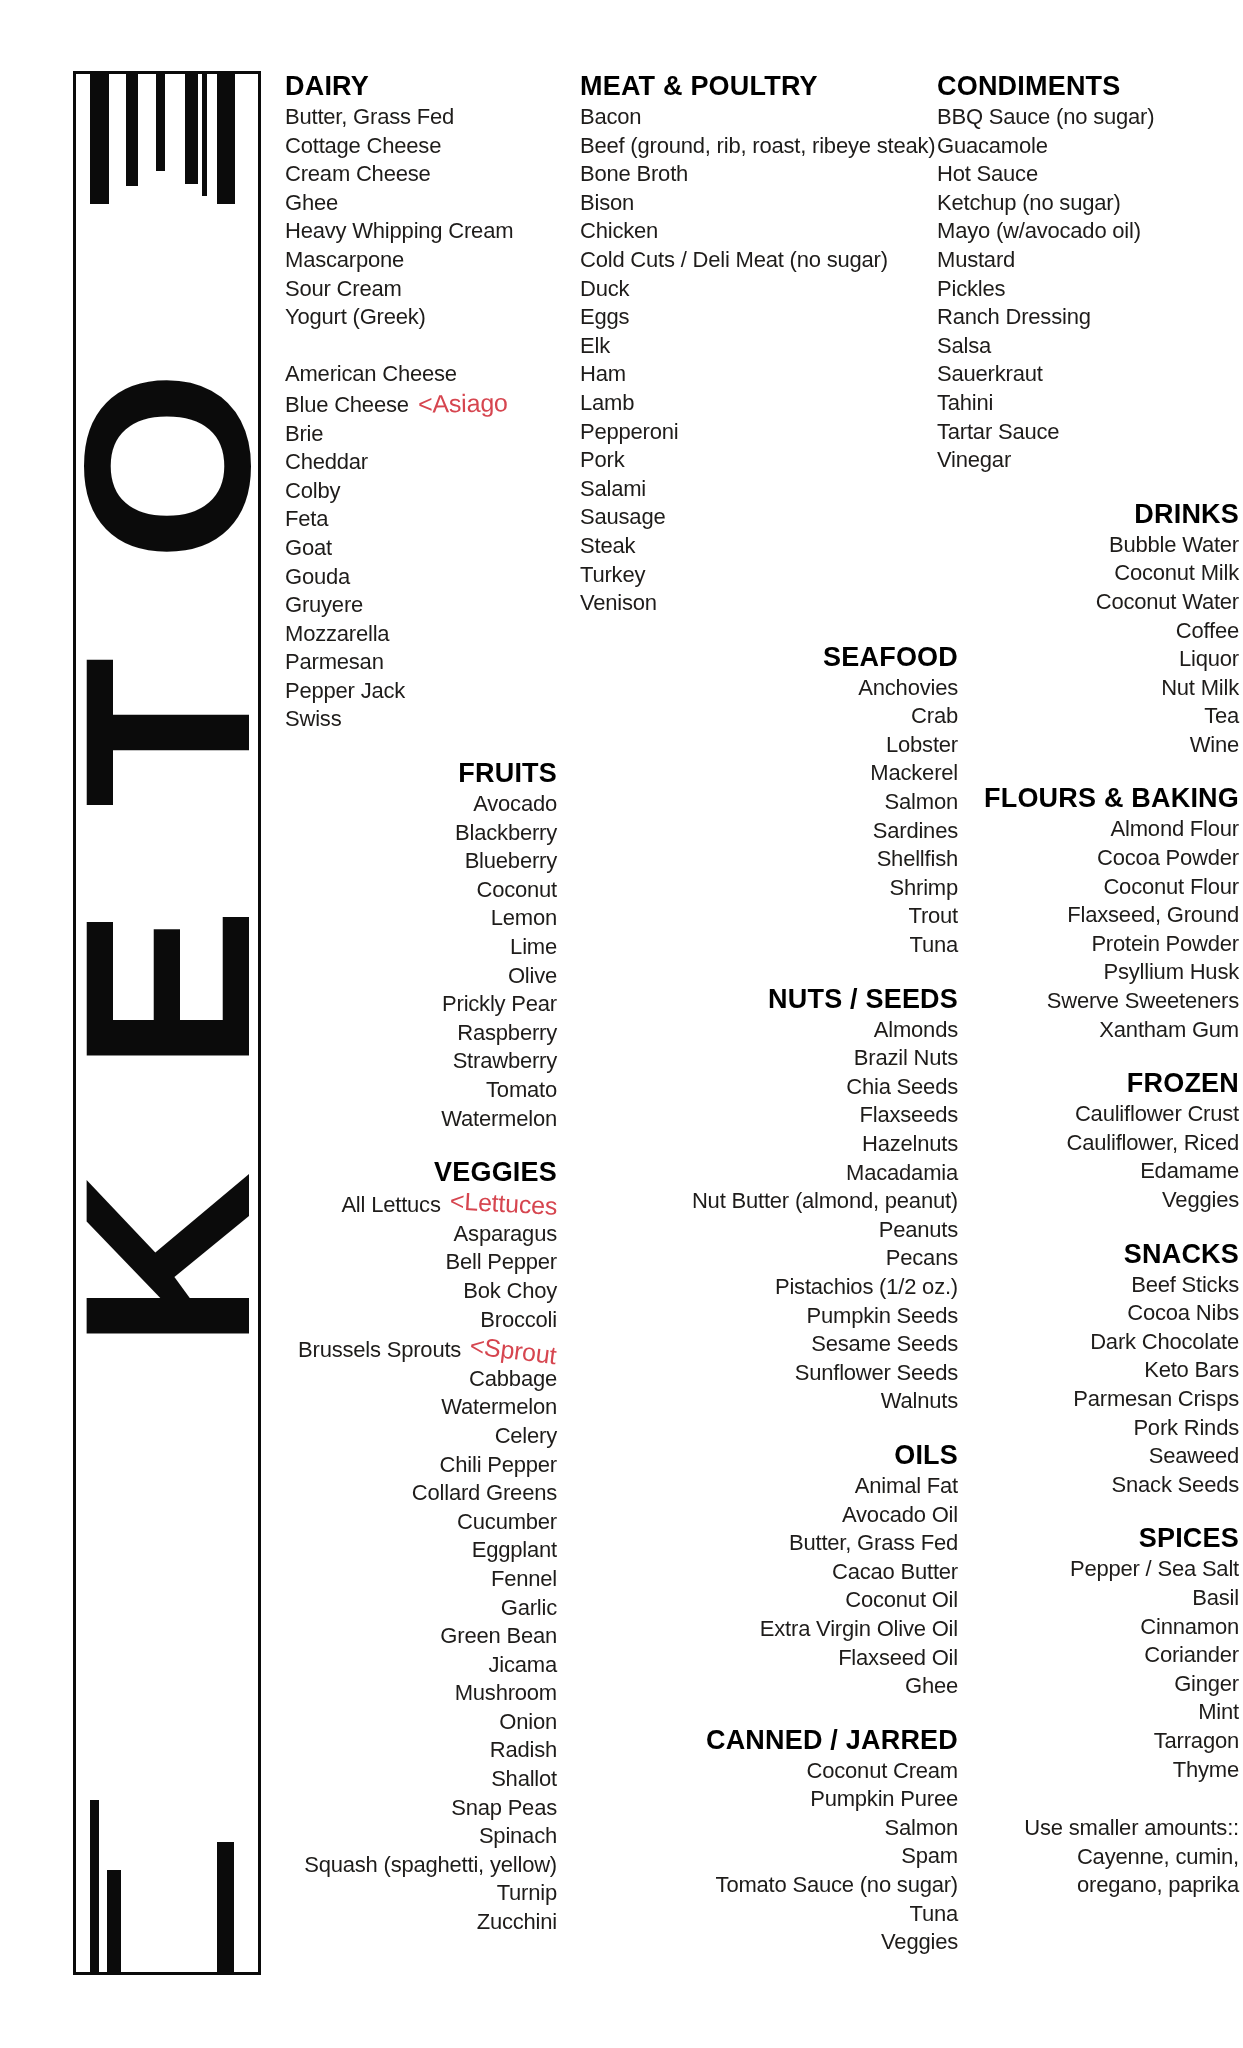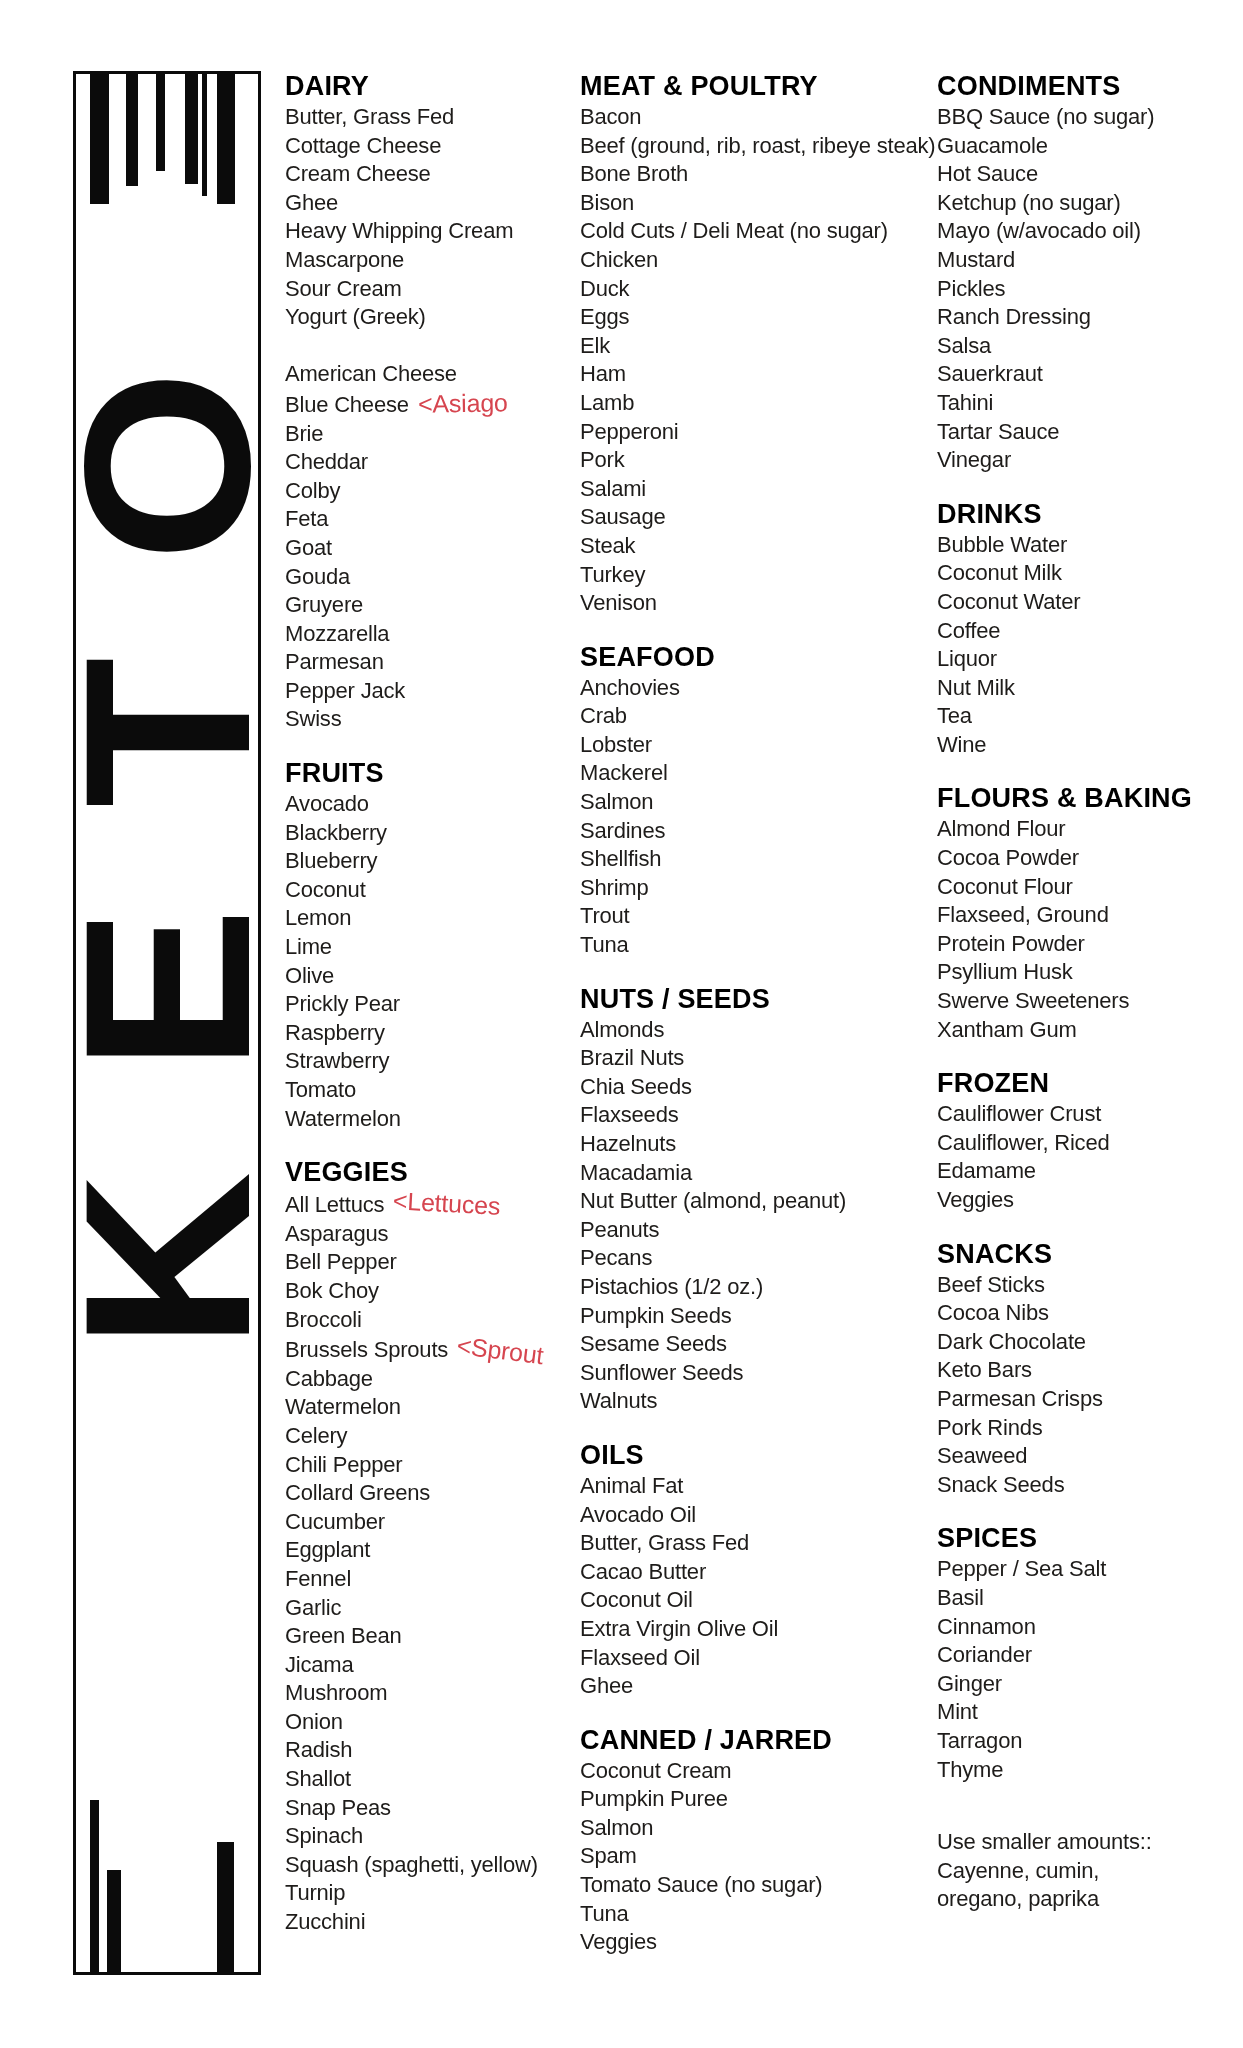--- a/index.html
+++ b/index.html
@@ -20,22 +20,22 @@
     transform:translate(-50%,-50%) rotate(-90deg) translateX(213px) scaleX(1.05);
     transform-origin:center center;
     font-size:235px;font-weight:bold;letter-spacing:95px;line-height:1;
     white-space:nowrap;color:#0b0b0b;
   }
   
   .list-column{position:absolute;top:69px;}
   .col-0{left:285px;width:272px;}
   .col-1{left:580px;width:378px;}
   .col-2{left:937px;width:302px;}
-  .list-column > .section:not(:first-child){margin-top:22px;}
-  .list-column > .section.no-header:not(:first-child){margin-top:44px;}
+  .list-column > .section:not(:first-child){margin-top:22px;text-align:right;}
+  .list-column > .section.no-header:not(:first-child){margin-top:30px;}
   .section-header{
     font-size:27px;font-weight:bold;line-height:34px;letter-spacing:0.2px;
     color:#000000;white-space:nowrap;
   }
   .item{
     font-size:22px;line-height:28.6px;letter-spacing:-0.2px;
     color:#1e1c1a;white-space:nowrap;
   }
   .spacer{height:28.6px;}
   .annotation{
@@ -140,22 +140,22 @@
           <div class="item">Zucchini</div>
         </div>
       </div>
       <div class="list-column col-1">
         <div class="section">
           <div class="section-header">MEAT &amp; POULTRY</div>
           <div class="item">Bacon</div>
           <div class="item">Beef (ground, rib, roast, ribeye steak)</div>
           <div class="item">Bone Broth</div>
           <div class="item">Bison</div>
+          <div class="item">Chicken</div>
           <div class="item">Cold Cuts / Deli Meat (no sugar)</div>
-          <div class="item">Chicken</div>
           <div class="item">Duck</div>
           <div class="item">Eggs</div>
           <div class="item">Elk</div>
           <div class="item">Ham</div>
           <div class="item">Lamb</div>
           <div class="item">Pepperoni</div>
           <div class="item">Pork</div>
           <div class="item">Salami</div>
           <div class="item">Sausage</div>
           <div class="item">Steak</div>

